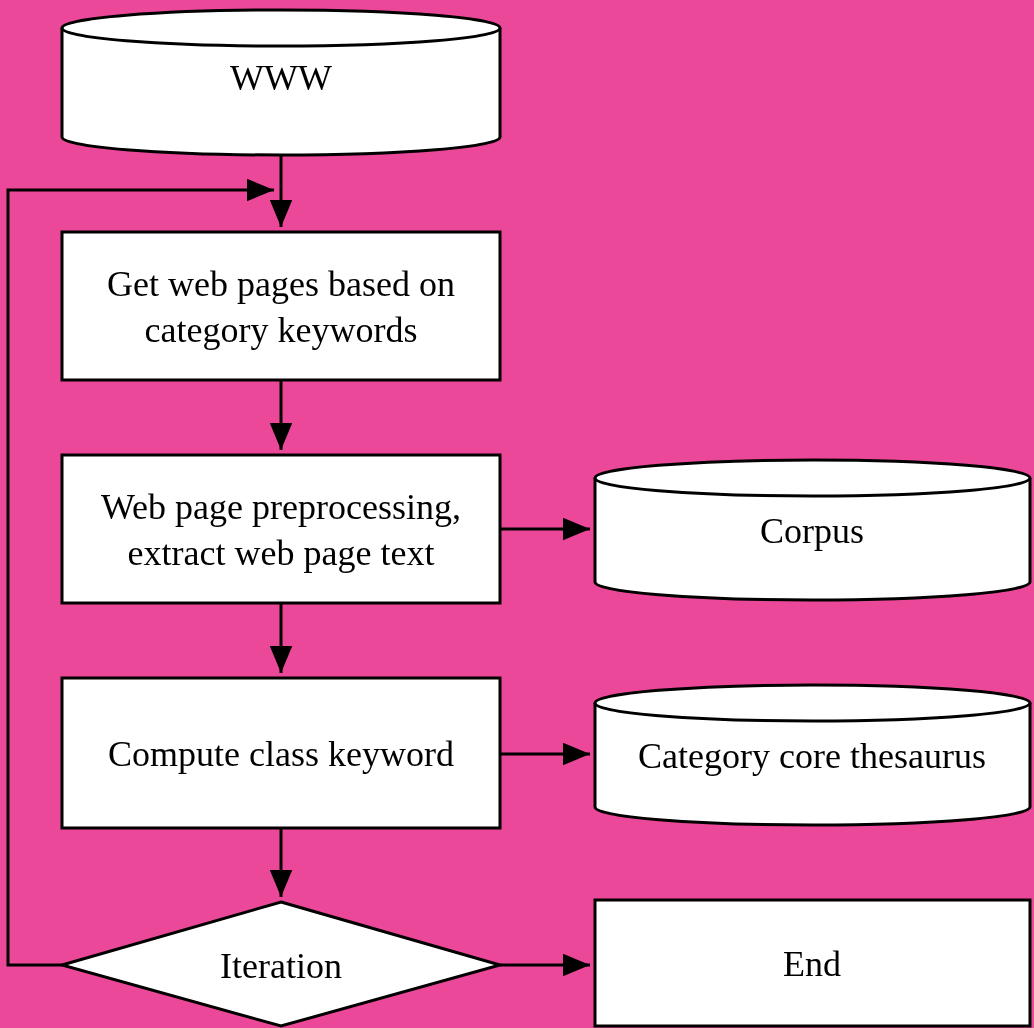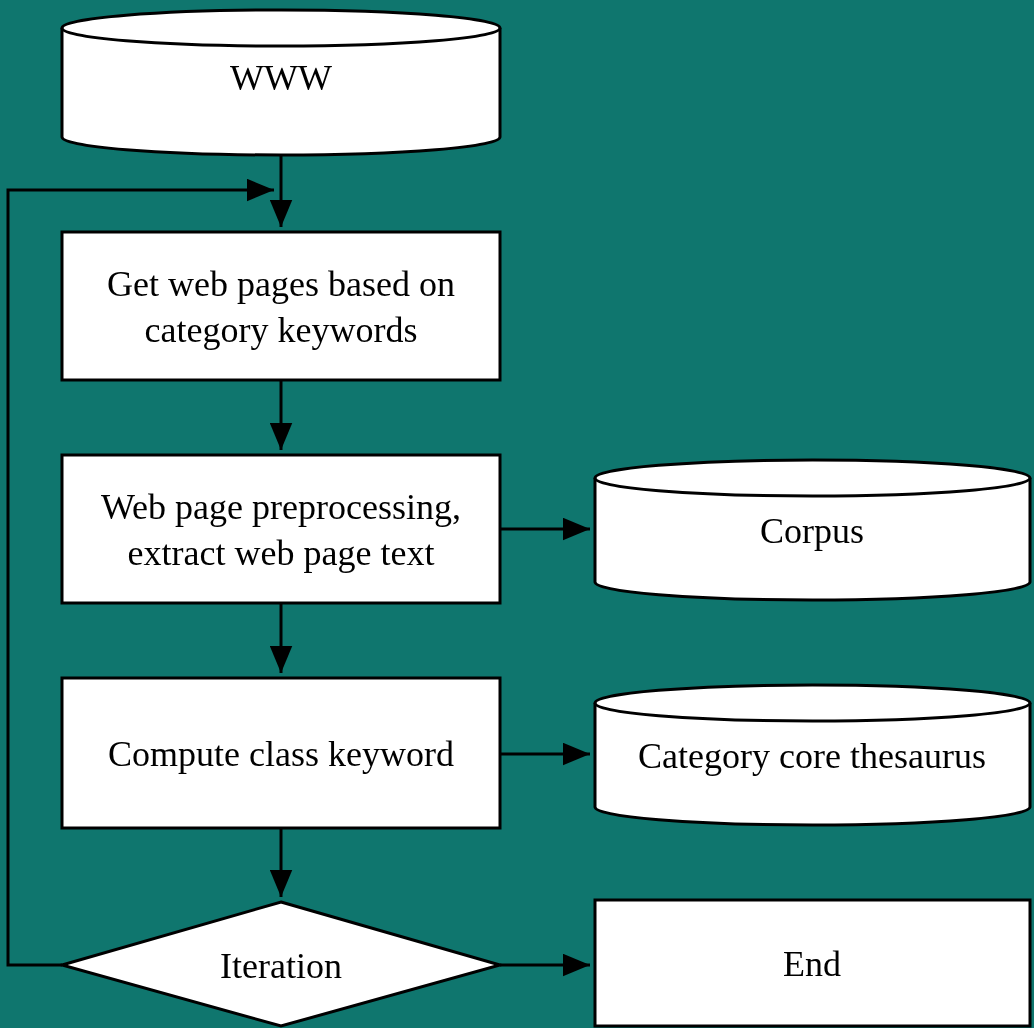--- a/index.html
+++ b/index.html
@@ -7,21 +7,21 @@
     padding: 0;
     background: #ffffff;
     width: 1034px;
     height: 1028px;
     overflow: hidden;
   }
   .canvas-wrap {
     width: 1034px;
     height: 1028px;
     position: relative;
-    background: #0f766e;
+    background: #ec4899;
   }
   svg {
     display: block;
     font-family: "Liberation Serif", "DejaVu Serif", serif;
   }
   .shape {
     fill: #ffffff;
     stroke: #000000;
     stroke-width: 3;
   }

